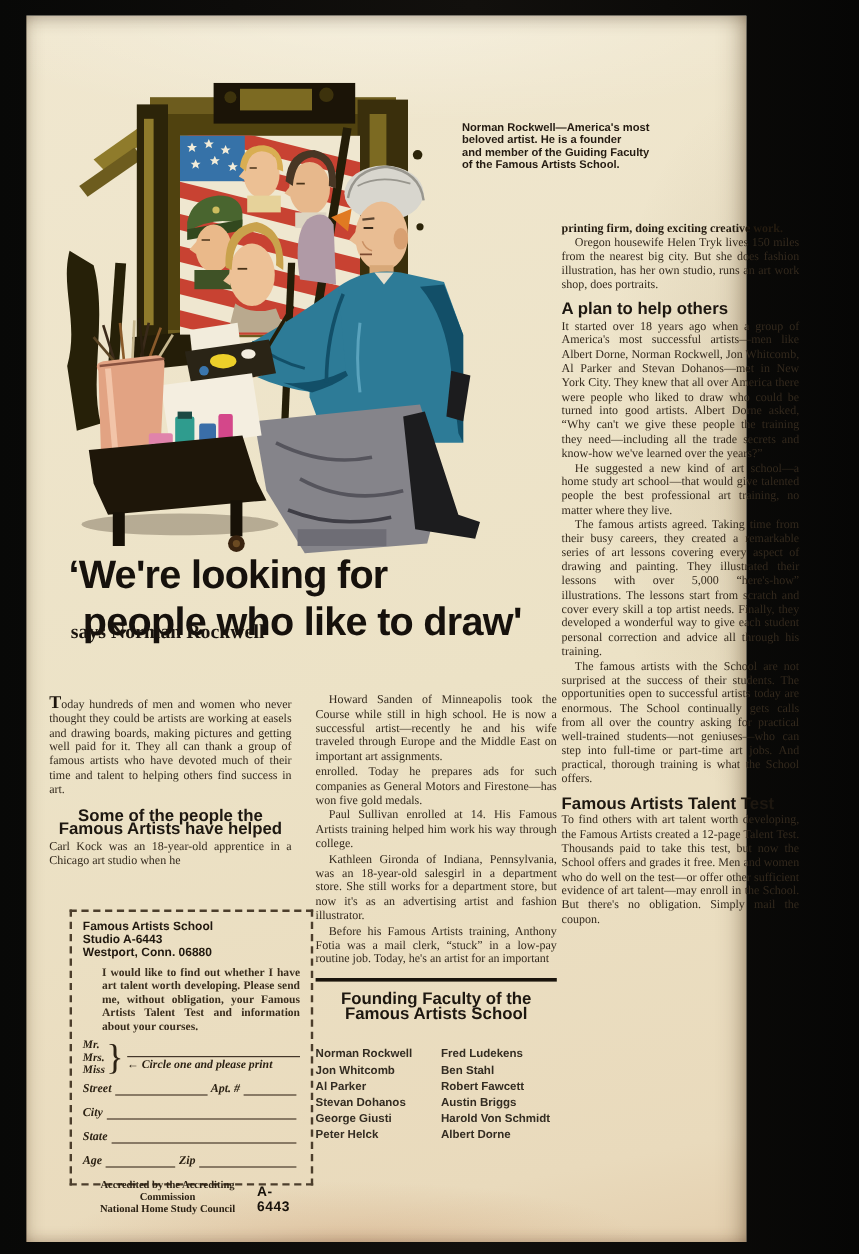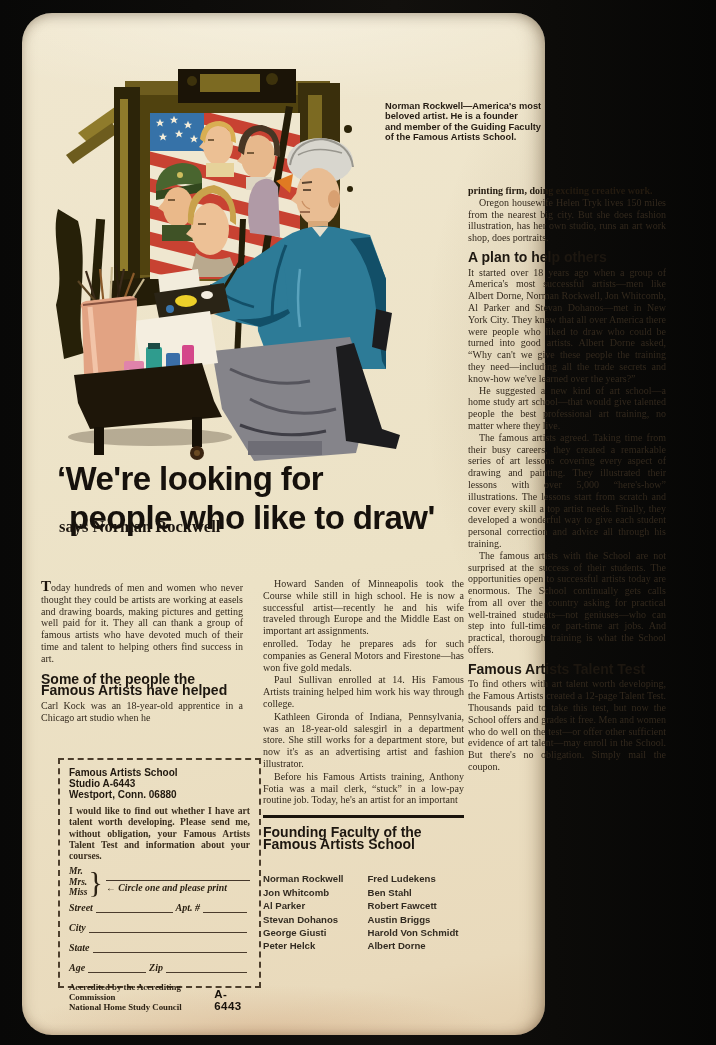--- a/index.html
+++ b/index.html
@@ -4,31 +4,30 @@
 <style>
   html,body{margin:0;padding:0;}
   body{
     width:716px;height:1045px;overflow:hidden;
     background:#0c0b09;
     font-family:"Liberation Serif", serif;
   }
   .stage{position:relative;width:716px;height:1045px;background:
     linear-gradient(90deg,#080807 0%,#12100d 55%,#060605 100%);}
   .page{
-    position:absolute;left:22px;top:13px;width:523px;height:1022px;
+    position:absolute;left:22px;top:13px;width:600px;height:1022px;
     background:
       radial-gradient(ellipse 340px 70px at 45% 100%, rgba(196,140,96,.30), transparent 72%),
       radial-gradient(ellipse 180px 420px at 101% 35%, rgba(120,90,55,.14), transparent 70%),
       radial-gradient(ellipse 500px 120px at 50% 0%, rgba(255,255,250,.35), transparent 75%),
       linear-gradient(168deg,#f0e7cf 0%,#ece2c6 55%,#e9dabc 92%,#e4cfae 100%);
     box-shadow: inset -16px 0 20px -14px rgba(70,45,20,.5),
                 inset 10px 0 16px -12px rgba(70,45,20,.35),
                 inset 0 12px 14px -10px rgba(60,40,20,.30),
                 inset 0 -8px 12px -8px rgba(90,50,25,.30);
-    border-radius: 30px;
   }
   .illo{position:absolute;left:28px;top:56px;width:375px;height:400px;}
   .caption{
     position:absolute;left:363px;top:88px;width:232px;
     font-family:"Liberation Sans",sans-serif;font-weight:bold;
     font-size:9.3px;line-height:10.3px;color:#241b12;white-space:pre-line;
   }
   .headline{
     position:absolute;left:35px;top:446px;width:420px;
     font-family:"Liberation Sans",sans-serif;font-weight:bold;
@@ -50,34 +49,34 @@
   }
   p.body.ind{text-indent:11px;}
   p.body.lead-bold{font-weight:bold;color:#241b10;}
   .dropcap::first-letter{
     font-weight:bold;font-size:15px;line-height:10px;color:#1c140c;
   }
   .colhead{
     margin:9px 0 3px 0;font-family:"Liberation Sans",sans-serif;
     font-weight:bold;font-size:14px;line-height:11.6px;color:#1d1710;
   }
-  .pre{white-space:pre-line;}
+  .pre{white-space:pre-line;text-align:center;}
   
   .coupon{
     position:absolute;left:36px;top:745px;width:203px;height:230px;
     border:2px dashed #4c3e2c;box-sizing:border-box;
     padding:7px 9px 5px 9px;color:#33291d;
   }
   .coupon-school{
     font-family:"Liberation Sans",sans-serif;font-weight:bold;
     font-size:10px;line-height:11px;color:#20180f;white-space:pre-line;
     margin-bottom:5px;
   }
   .coupon-body{
-    margin:0 0 5px 0;font-size:9.6px;line-height:11.3px;text-align:justify;
+    margin:0 0 5px 16px;font-size:9.6px;line-height:11.3px;text-align:justify;
     font-weight:bold;color:#3a2e1e;
   }
   .salut-row{display:flex;align-items:center;margin:2px 0 4px 0;}
   .saluts{font-style:italic;font-weight:bold;font-size:9.5px;line-height:10.5px;color:#2c2214;}
   .brace{font-size:30px;line-height:30px;font-weight:normal;color:#2c2214;margin:0 3px 0 1px;}
   .circle-note{
     flex:1;font-style:italic;font-weight:bold;font-size:9.8px;color:#2c2214;
     border-top:1.4px solid #43362a;padding-top:1px;margin-top:8px;
   }
   .field-row{display:flex;align-items:flex-end;margin:0 0 9px 0;

